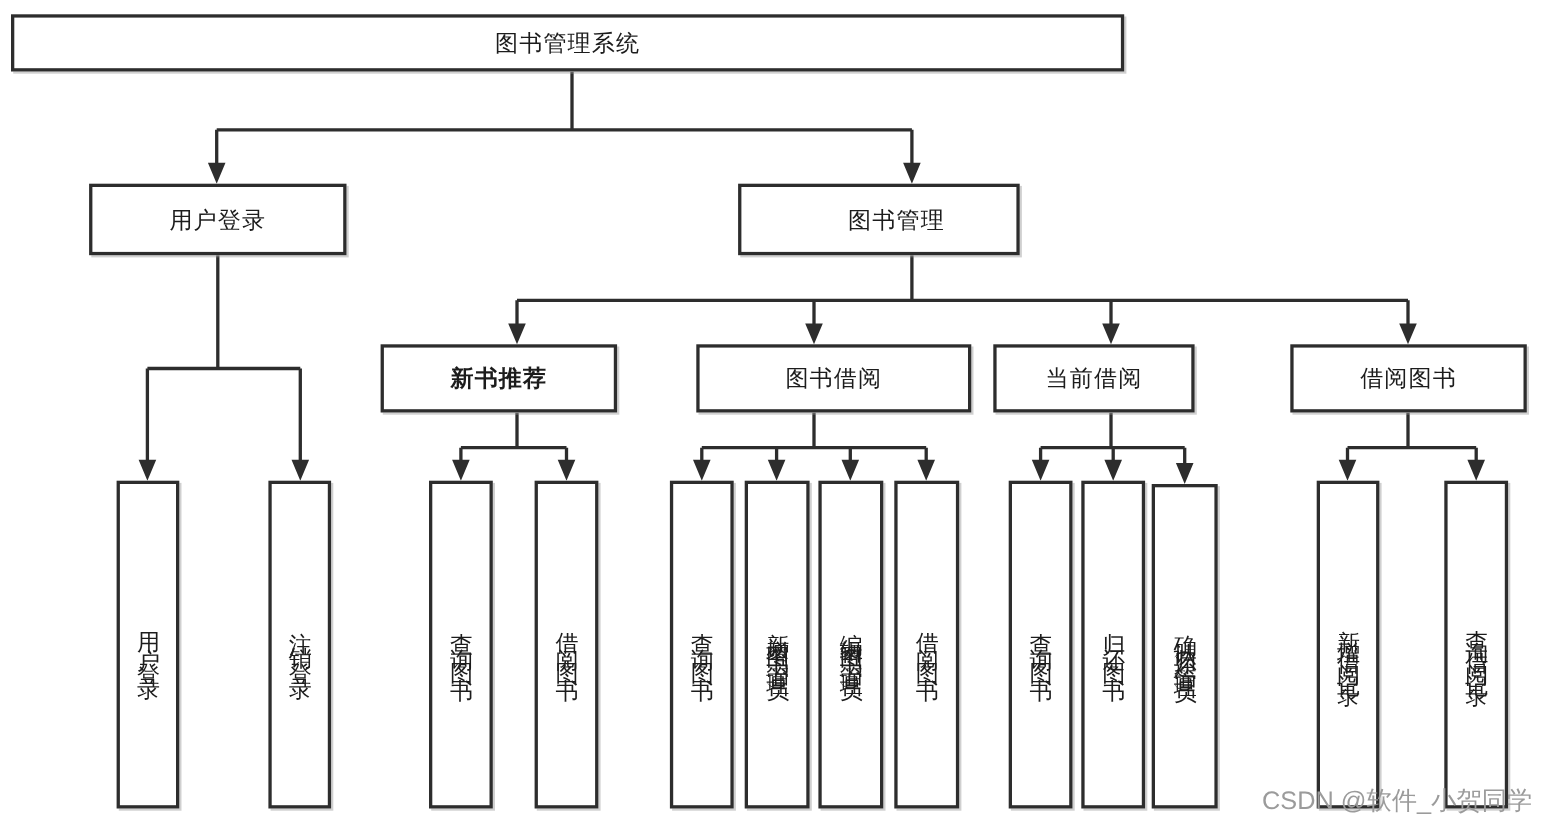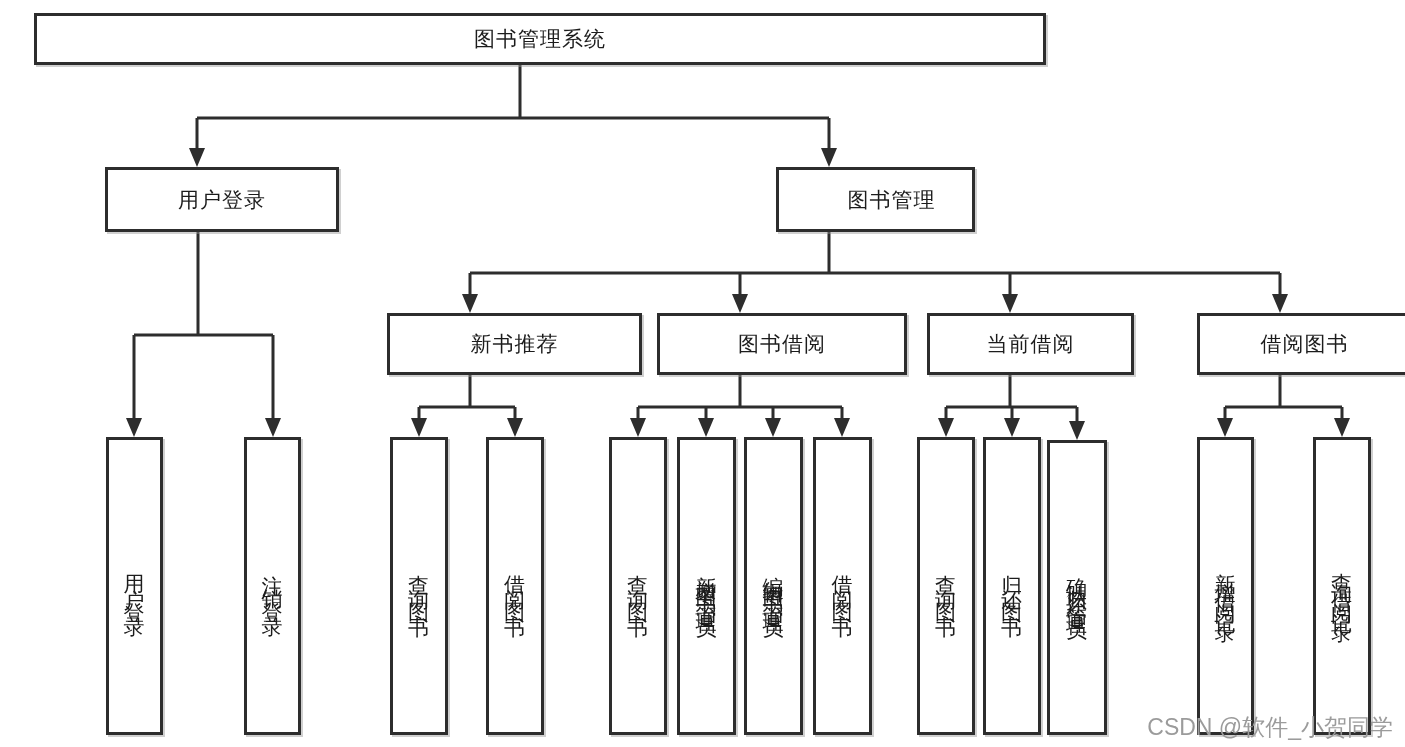--- a/index.html
+++ b/index.html
@@ -17,21 +17,21 @@
     box-sizing: border-box;
     background: #ffffff;
     border: 3px solid #2d2d2d;
     box-shadow: 2px 2px 0 rgba(150,150,150,0.45);
     display: flex;
     align-items: center;
     justify-content: center;
     color: #1c1c1c;
     z-index: 2;
   }
-  .h-node { font-size: 21px; letter-spacing: 1px; margin-left: 24px; }
+  .h-node { font-size: 21px; letter-spacing: 1px; }
   .v-node span {
     writing-mode: vertical-rl;
     text-orientation: mixed;
     font-size: 21px;
     line-height: 1;
   }
   .ls14 span { letter-spacing: 14px; }
   .ls10 span { letter-spacing: 10px; }
   .ls6 span  { letter-spacing: 6px; }
   .watermark {
@@ -69,31 +69,31 @@
       M1217 418h16l-8 19z M1334 418h16l-8 19z"></path>
   </svg>
 
   <div class="node h-node" style="left:10px; top:13px; width:1012px; height:52px;">
     <span>图书管理系统</span>
   </div>
 
   <div class="node h-node" style="left:81px; top:167px; width:234px; height:65px;">
     <span>用户登录</span>
   </div>
-  <div class="node h-node" style="left:752px; top:167px; width:199px; height:65px;padding-left:32px;">
+  <div class="node h-node" style="left:671px; top:167px; width:256px; height:65px;padding-left:32px;">
     <span>图书管理</span>
   </div>
 
-  <div class="node h-node" style="left:363px; top:313px; width:255px; height:62px;">
+  <div class="node h-node" style="left:346px; top:313px; width:215px; height:62px;font-weight:bold;">
     <span>新书推荐</span>
   </div>
   <div class="node h-node" style="left:633px; top:313px; width:250px; height:62px;">
     <span>图书借阅</span>
   </div>
-  <div class="node h-node" style="left:903px; top:313px; width:207px; height:62px;">
+  <div class="node h-node" style="left:903px; top:313px; width:183px; height:62px;">
     <span>当前借阅</span>
   </div>
   <div class="node h-node" style="left:1173px; top:313px; width:215px; height:62px;">
     <span>借阅图书</span>
   </div>
 
   <div class="node v-node ls14" style="left:106px; top:437px; width:57px; height:298px;">
     <span>用户登录</span>
   </div>
   <div class="node v-node ls14" style="left:244px; top:437px; width:57px; height:298px;">

